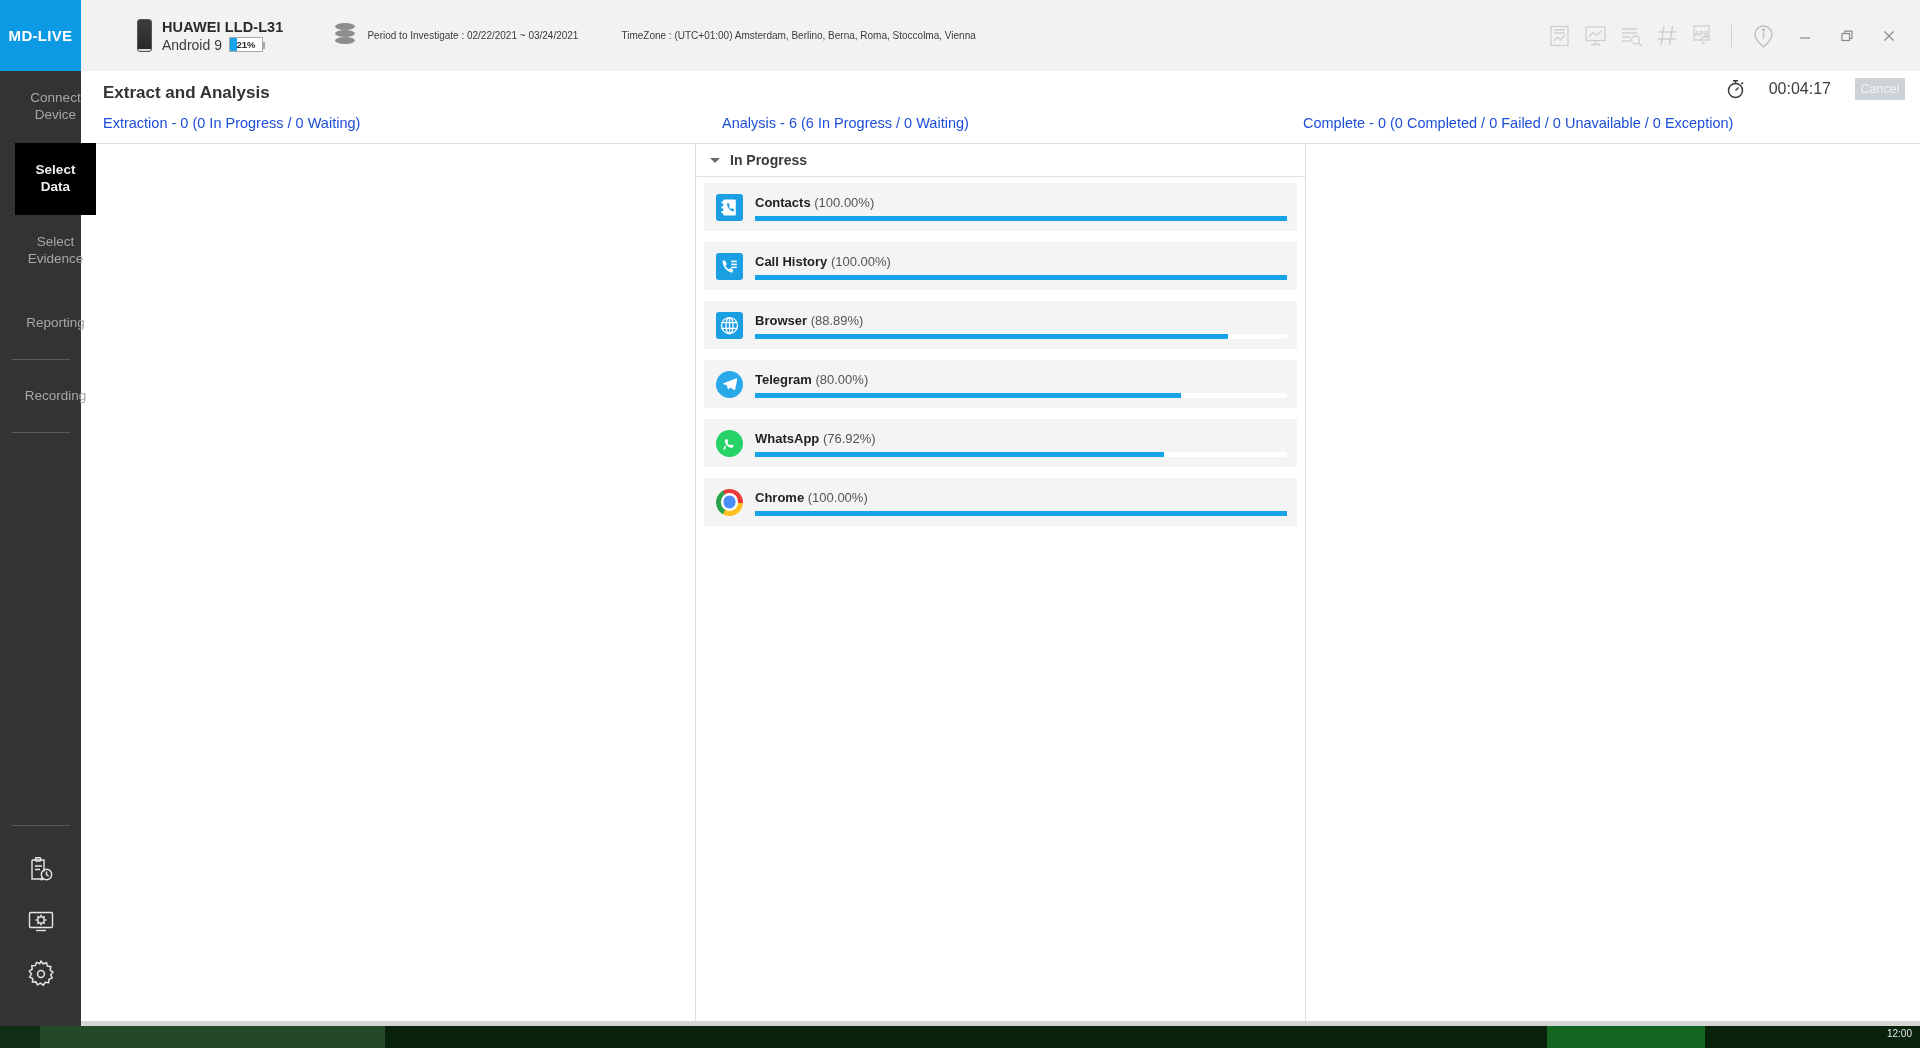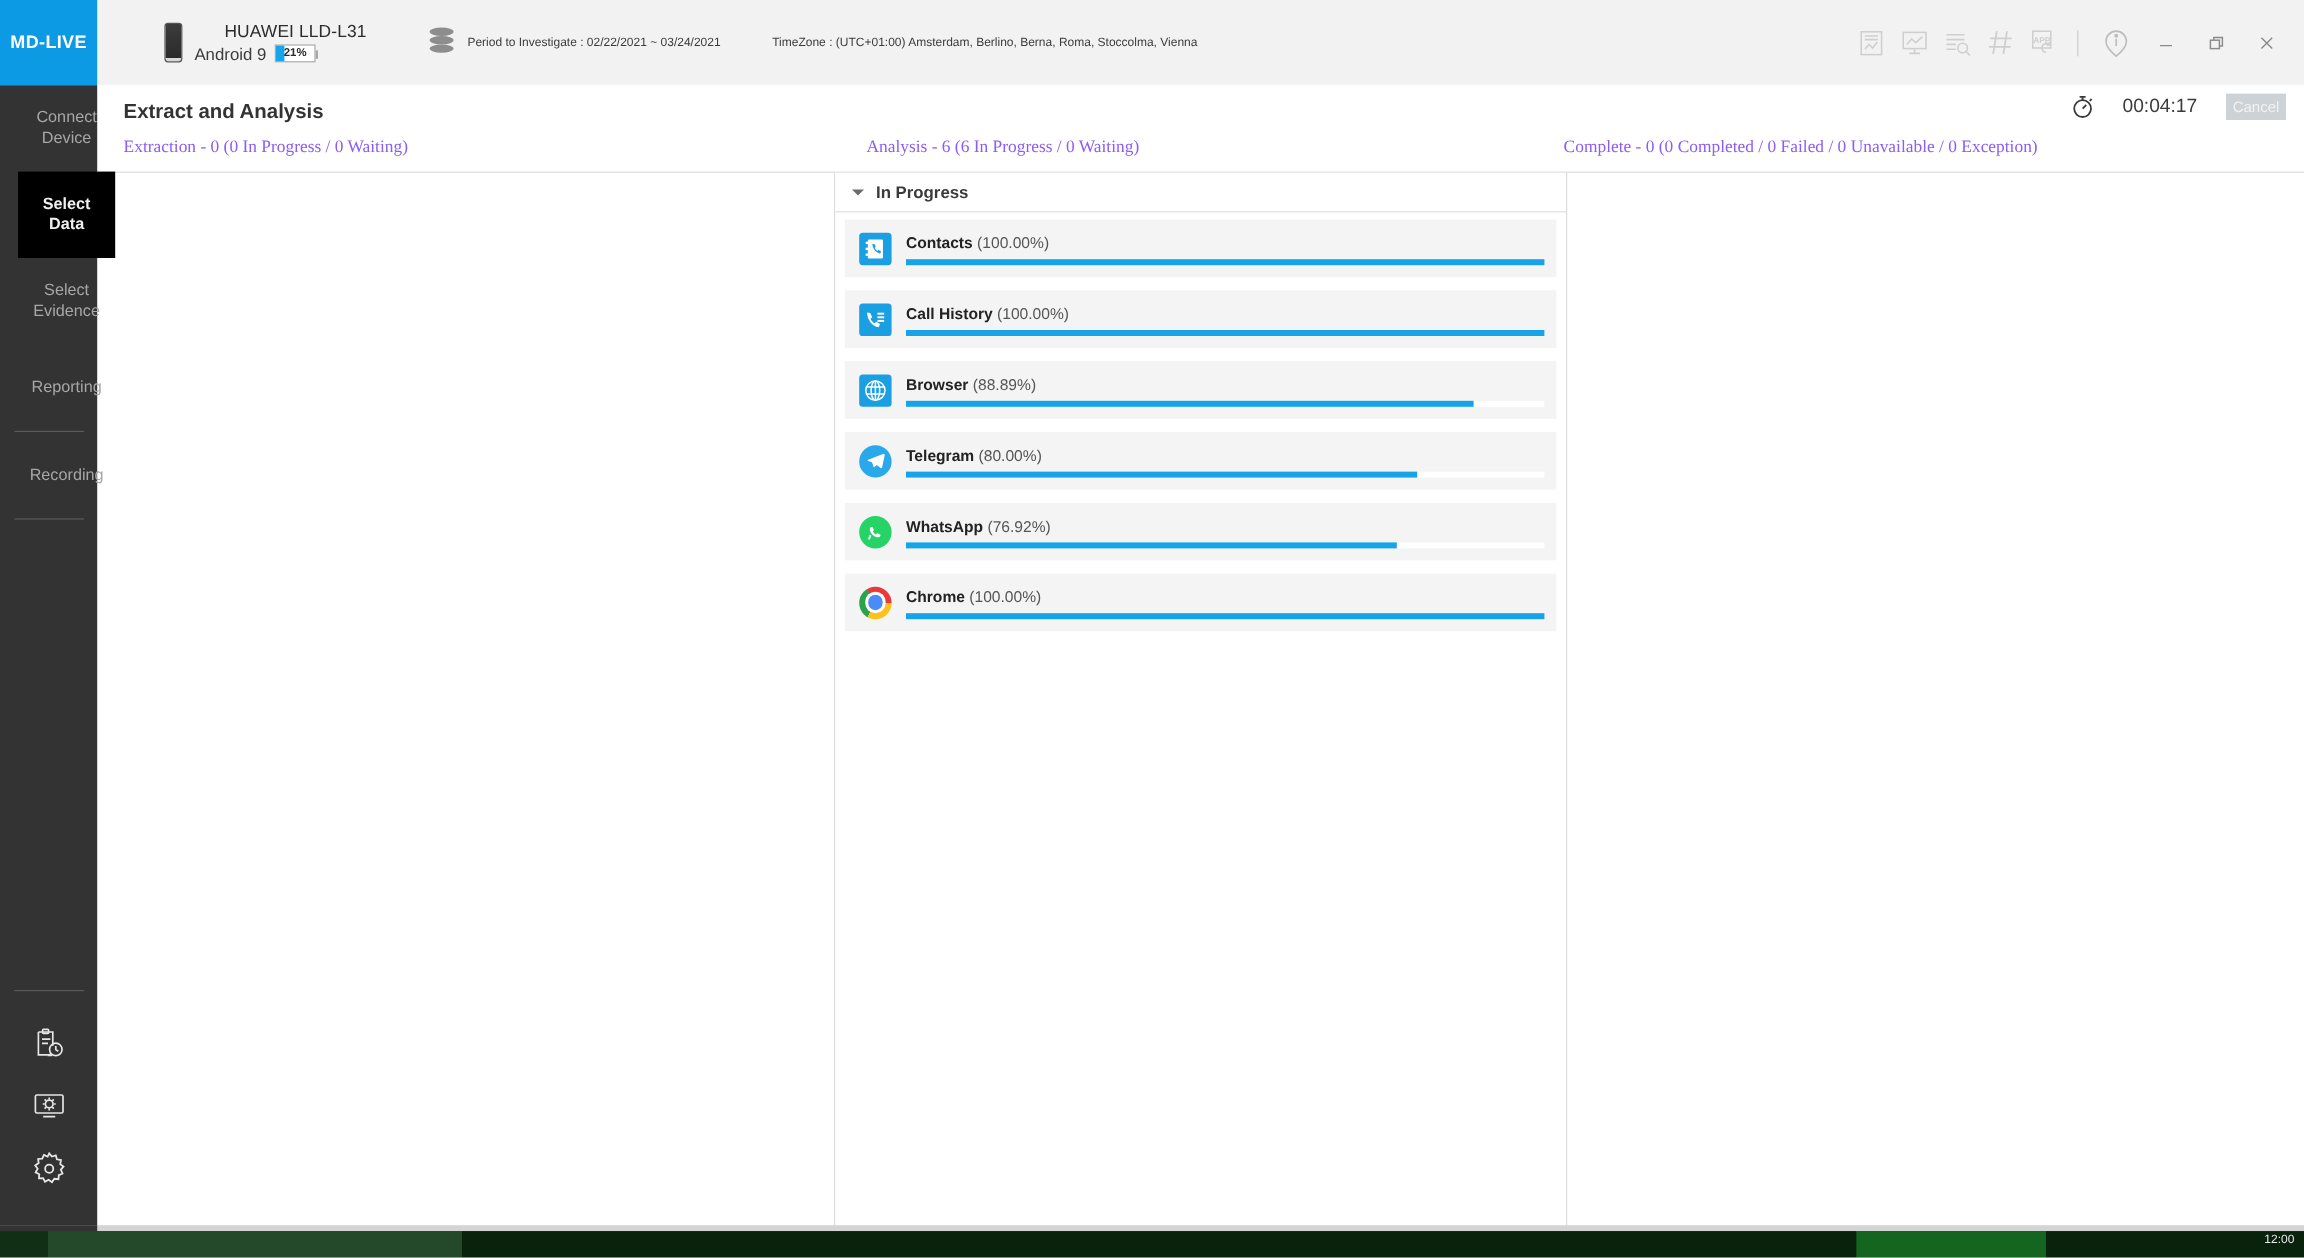--- a/index.html
+++ b/index.html
@@ -27,21 +27,21 @@
   }
   .device-block {
     display: flex; align-items: center; margin-left: 56px; gap: 10px;
   }
   .phone-icon {
     width: 15px; height: 33px; border-radius: 3px;
     background: linear-gradient(180deg,#3c3c3c 0%,#2a2a2a 92%, #d8d8d8 92%, #d8d8d8 100%);
     border: 1px solid #555; flex: none;
   }
   .device-text { display: flex; flex-direction: column; gap: 2px; }
-  .device-name { font-size: 14.5px; font-weight: 400; color: #2b2b2b; letter-spacing: .1px; margin-left: 25px; }
+  .device-name { font-size: 14.5px; font-weight: 700; color: #2b2b2b; letter-spacing: .1px; }
   .device-sub { display: flex; align-items: center; gap: 7px; }
   .device-os { font-size: 14px; color: #3b3b3b; }
   .battery {
     position: relative; width: 34px; height: 15px; border: 1px solid #a9a9a9;
     background: #fff; display: flex; align-items: center;
   }
   .battery::after {
     content: ""; position: absolute; right: -3px; top: 4px;
     width: 2px; height: 7px; background: #a9a9a9;
   }
@@ -94,21 +94,21 @@
   }
   .timer-text { font-size: 16px; color: #3b3b3b; }
   .cancel-btn {
     width: 50px; height: 22px; background: #cdd2d6; color: #f2f2f2;
     font-size: 12.5px; display: flex; align-items: center; justify-content: center;
     border: none; font-family: inherit;
   }
   .status-row {
     position: absolute; left: 0; top: 44px; width: 100%; height: 28px;
   }
-  .status-cell { position: absolute; font-size: 14.5px; color: #8b5cf6; font-family: Liberation Serif, serif; }
+  .status-cell { position: absolute; font-size: 14.5px; color: #1d4ed8; }
   .st-extraction { left: 22px; }
   .st-analysis { left: 641px; }
   .st-complete { left: 1222px; }
 
   
   .cols {
     position: absolute; left: 81px; top: 143px; width: 1839px; height: 885px;
     border-top: 1px solid #dcdcdc; background: #fff; padding-left: 10px;
   }
   .col { position: absolute; top: 0; height: 885px; }

